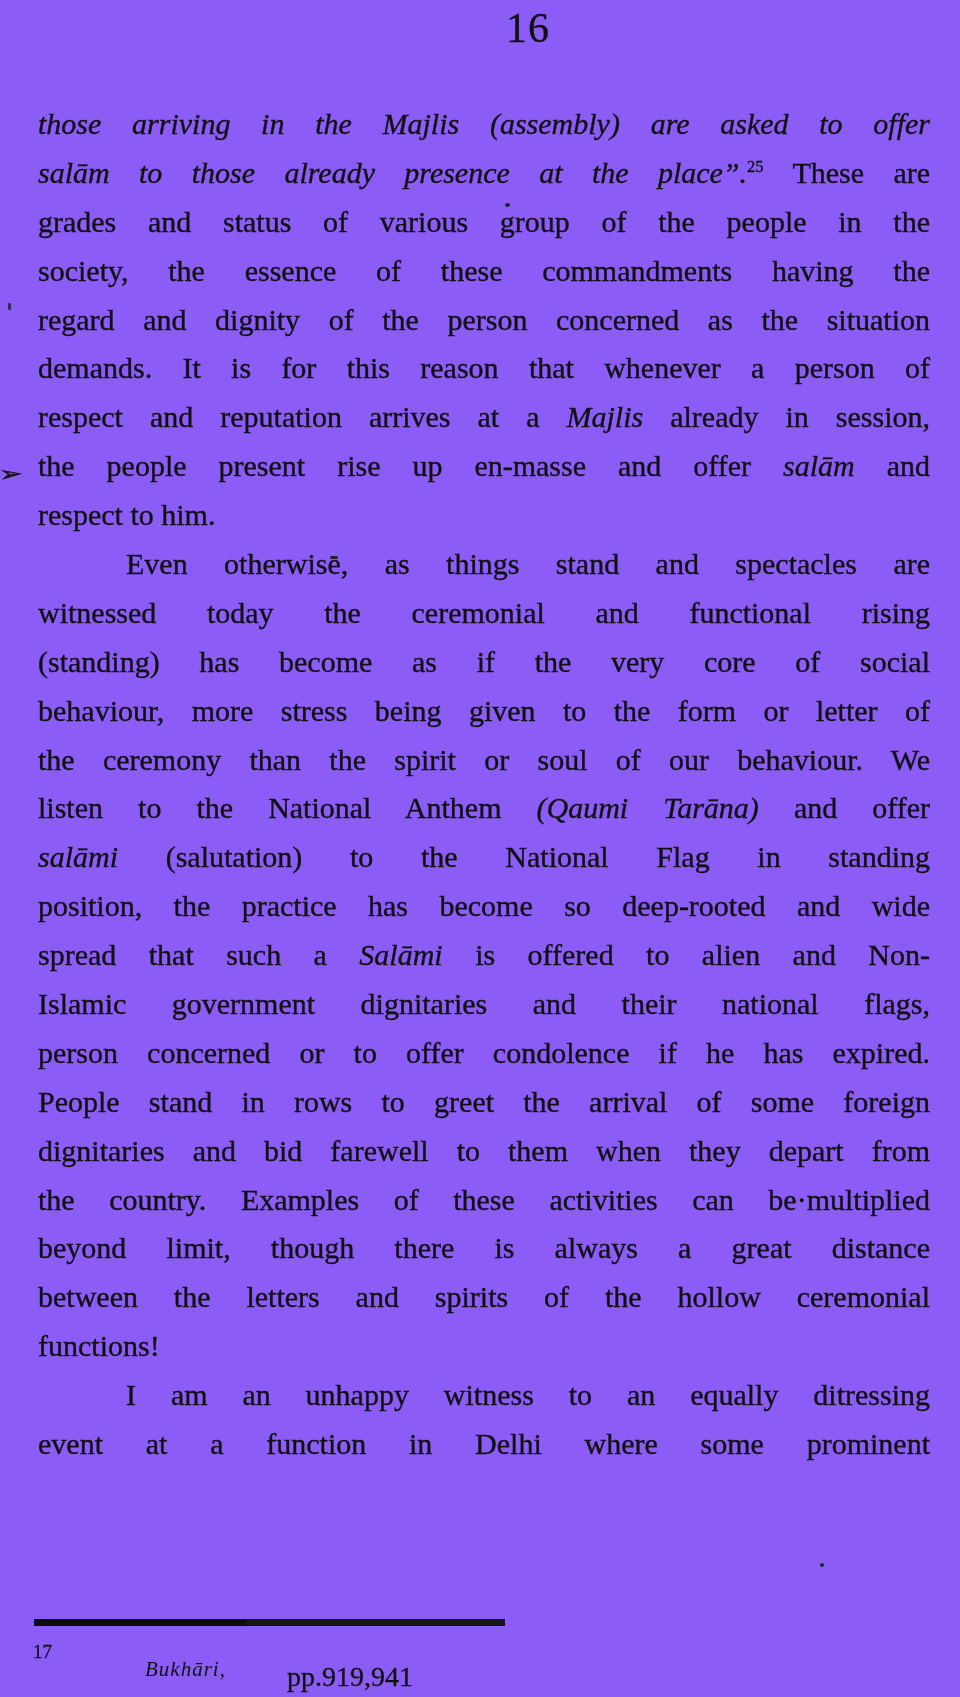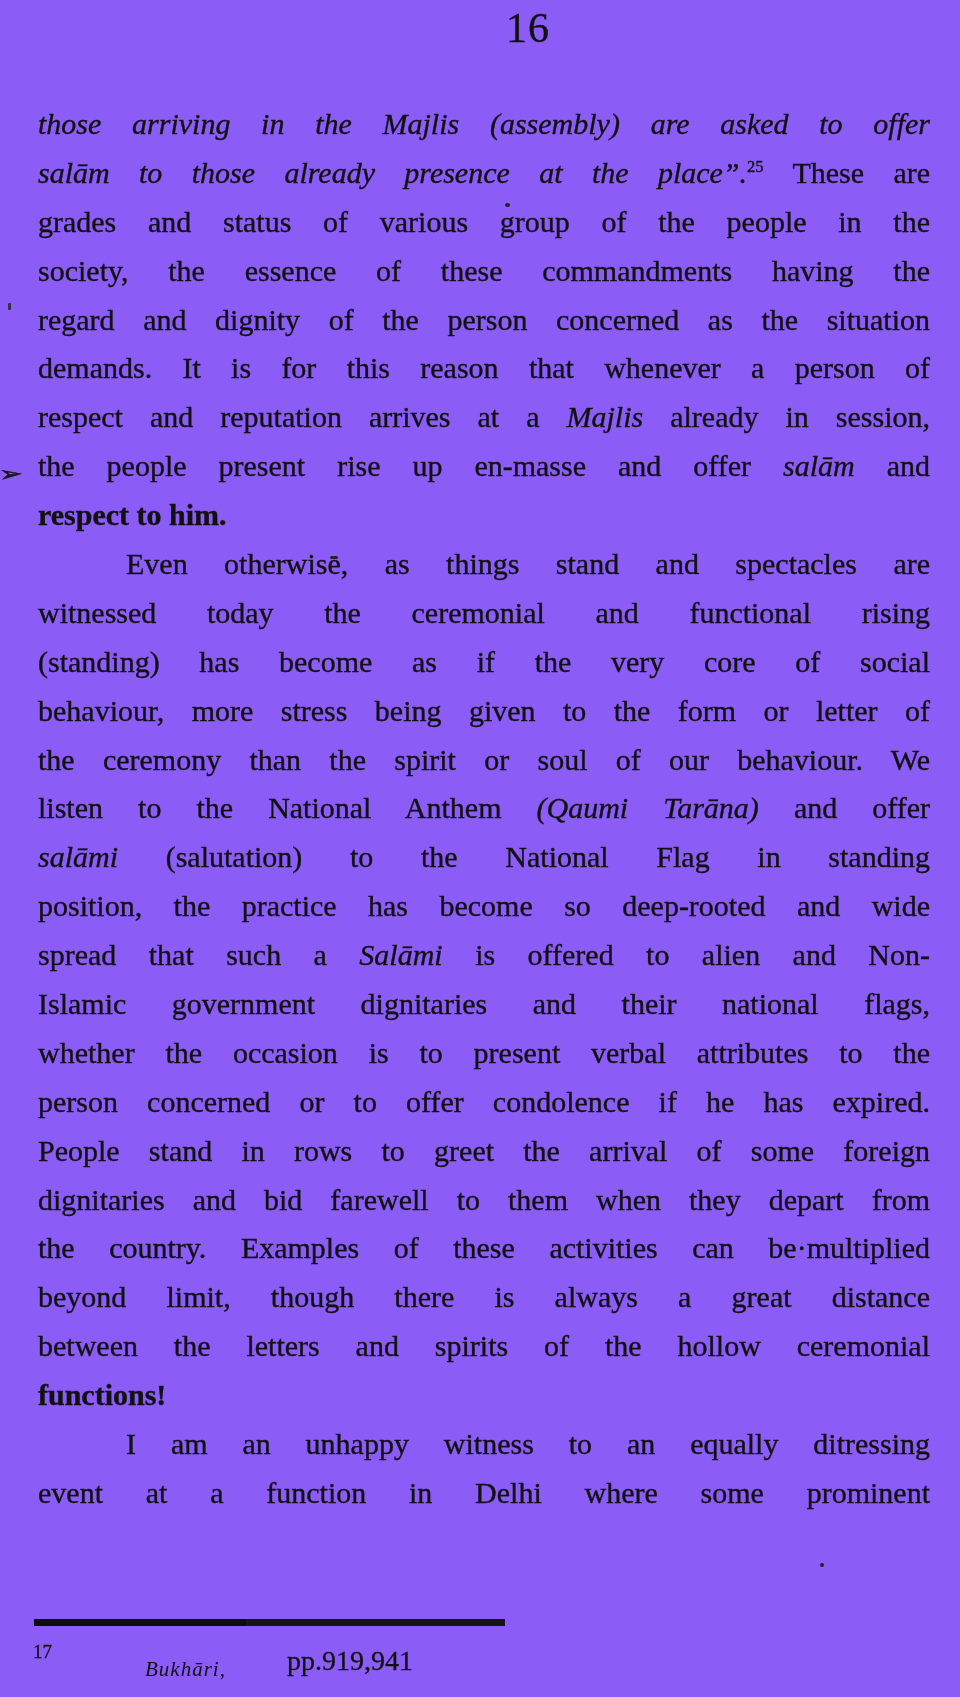--- a/index.html
+++ b/index.html
@@ -29,21 +29,21 @@
     line-height: 48.9px;
     -webkit-text-stroke: 0.35px #111;
   }
   .line {
     position: relative;
     height: 48.9px;
     text-align: justify;
     text-align-last: justify;
     white-space: normal;
   }
-  .line.nojust { text-align: left; text-align-last: auto; font-weight: bold; }
+  .line.nojust { text-align: left; text-align-last: auto; }
   .line.indent { padding-left: 88px; }
   .it { font-style: italic; }
   sup {
     font-size: 0.55em;
     vertical-align: 0.65em;
     line-height: 0;
     letter-spacing: 0;
   }
   .margin-mark {
     position: absolute;
@@ -75,21 +75,21 @@
     left: 145px;
     top: 16px;
     font-size: 21px;
     font-style: italic;
     font-weight: 400;
     letter-spacing: 1px;
   }
   .fn-pages {
     position: absolute;
     left: 287px;
-    top: 4px;
+    top: 20px;
     font-size: 28px;
     -webkit-text-stroke: 0.3px #111;
   }
   .speck { position: absolute; background: #222; border-radius: 50%; }
   .speck-1 { left: 505px; top: 203px; width: 5px; height: 4px; }
   .speck-2 { left: 330px; top: 556px; width: 8px; height: 3px; border-radius: 2px; }
   .speck-3 { left: 820px; top: 1563px; width: 4px; height: 4px; }
   .speck-4 { left: 8px; top: 303px; width: 3px; height: 7px; border-radius: 1px; background: #333; }
 </style>
 </head>
@@ -111,21 +111,20 @@
       <div class="line indent"><span>Even otherwise, as things stand and spectacles are</span></div>
       <div class="line"><span>witnessed today the ceremonial and functional rising</span></div>
       <div class="line"><span>(standing) has become as if the very core of social</span></div>
       <div class="line"><span>behaviour, more stress being given to the form or letter of</span></div>
       <div class="line"><span>the ceremony than the spirit or soul of our behaviour. We</span></div>
       <div class="line"><span>listen to the National Anthem </span><span class="it">(Qaumi Tarāna)</span><span> and offer</span></div>
       <div class="line"><span class="it">salāmi</span><span> (salutation) to the National Flag in standing</span></div>
       <div class="line"><span>position, the practice has become so deep-rooted and wide</span></div>
       <div class="line"><span>spread that such a </span><span class="it">Salāmi</span><span> is offered to alien and Non-</span></div>
       <div class="line"><span>Islamic government dignitaries and their national flags,</span></div>
-      <div class="line"><span>whether the occasion is to present verbal attributes to the</span></div>
       <div class="line"><span>person concerned or to offer condolence if he has expired.</span></div>
       <div class="line"><span>People stand in rows to greet the arrival of some foreign</span></div>
       <div class="line"><span>dignitaries and bid farewell to them when they depart from</span></div>
       <div class="line"><span>the country. Examples of these activities can be·multiplied</span></div>
       <div class="line"><span>beyond limit, though there is always a great distance</span></div>
       <div class="line"><span>between the letters and spirits of the hollow ceremonial</span></div>
       <div class="line nojust"><span>functions!</span></div>
       <div class="line indent"><span>I am an unhappy witness to an equally ditressing</span></div>
       <div class="line"><span>event at a function in Delhi where some prominent</span></div>
     </div>

